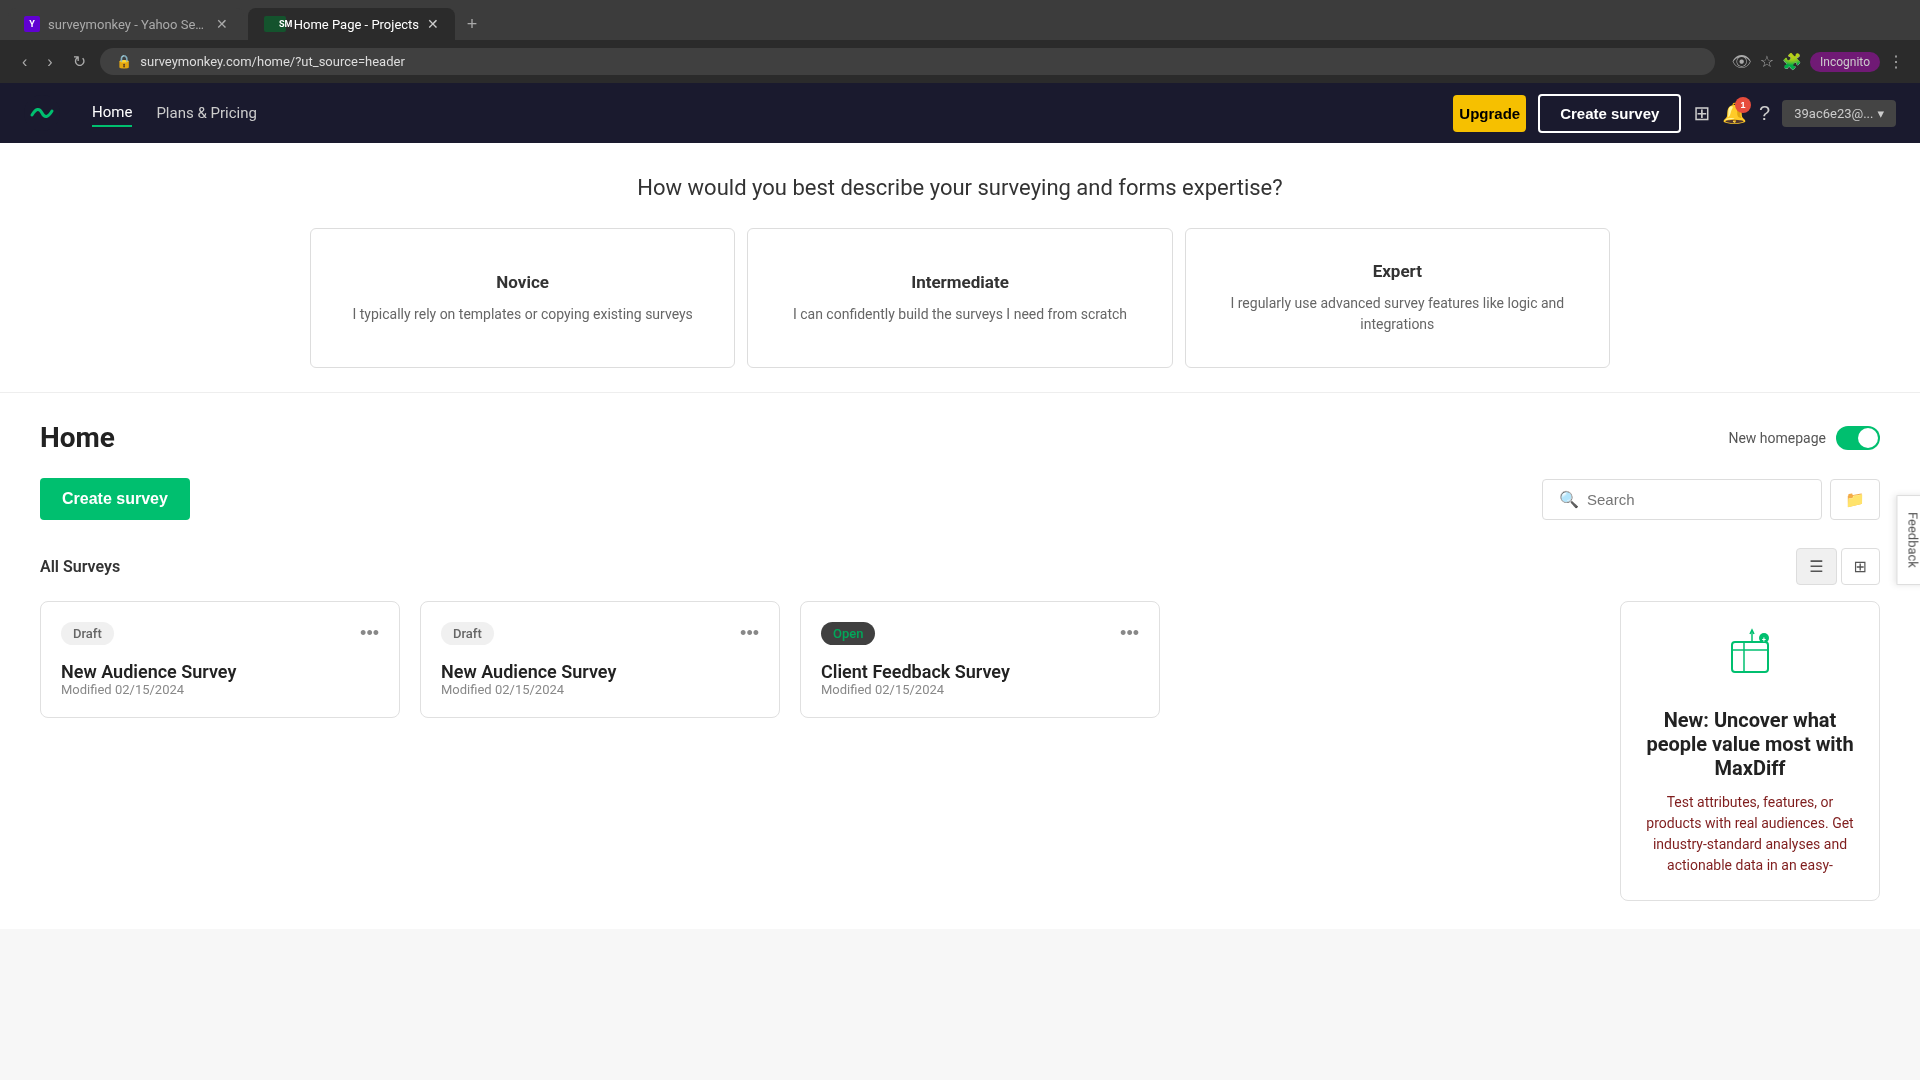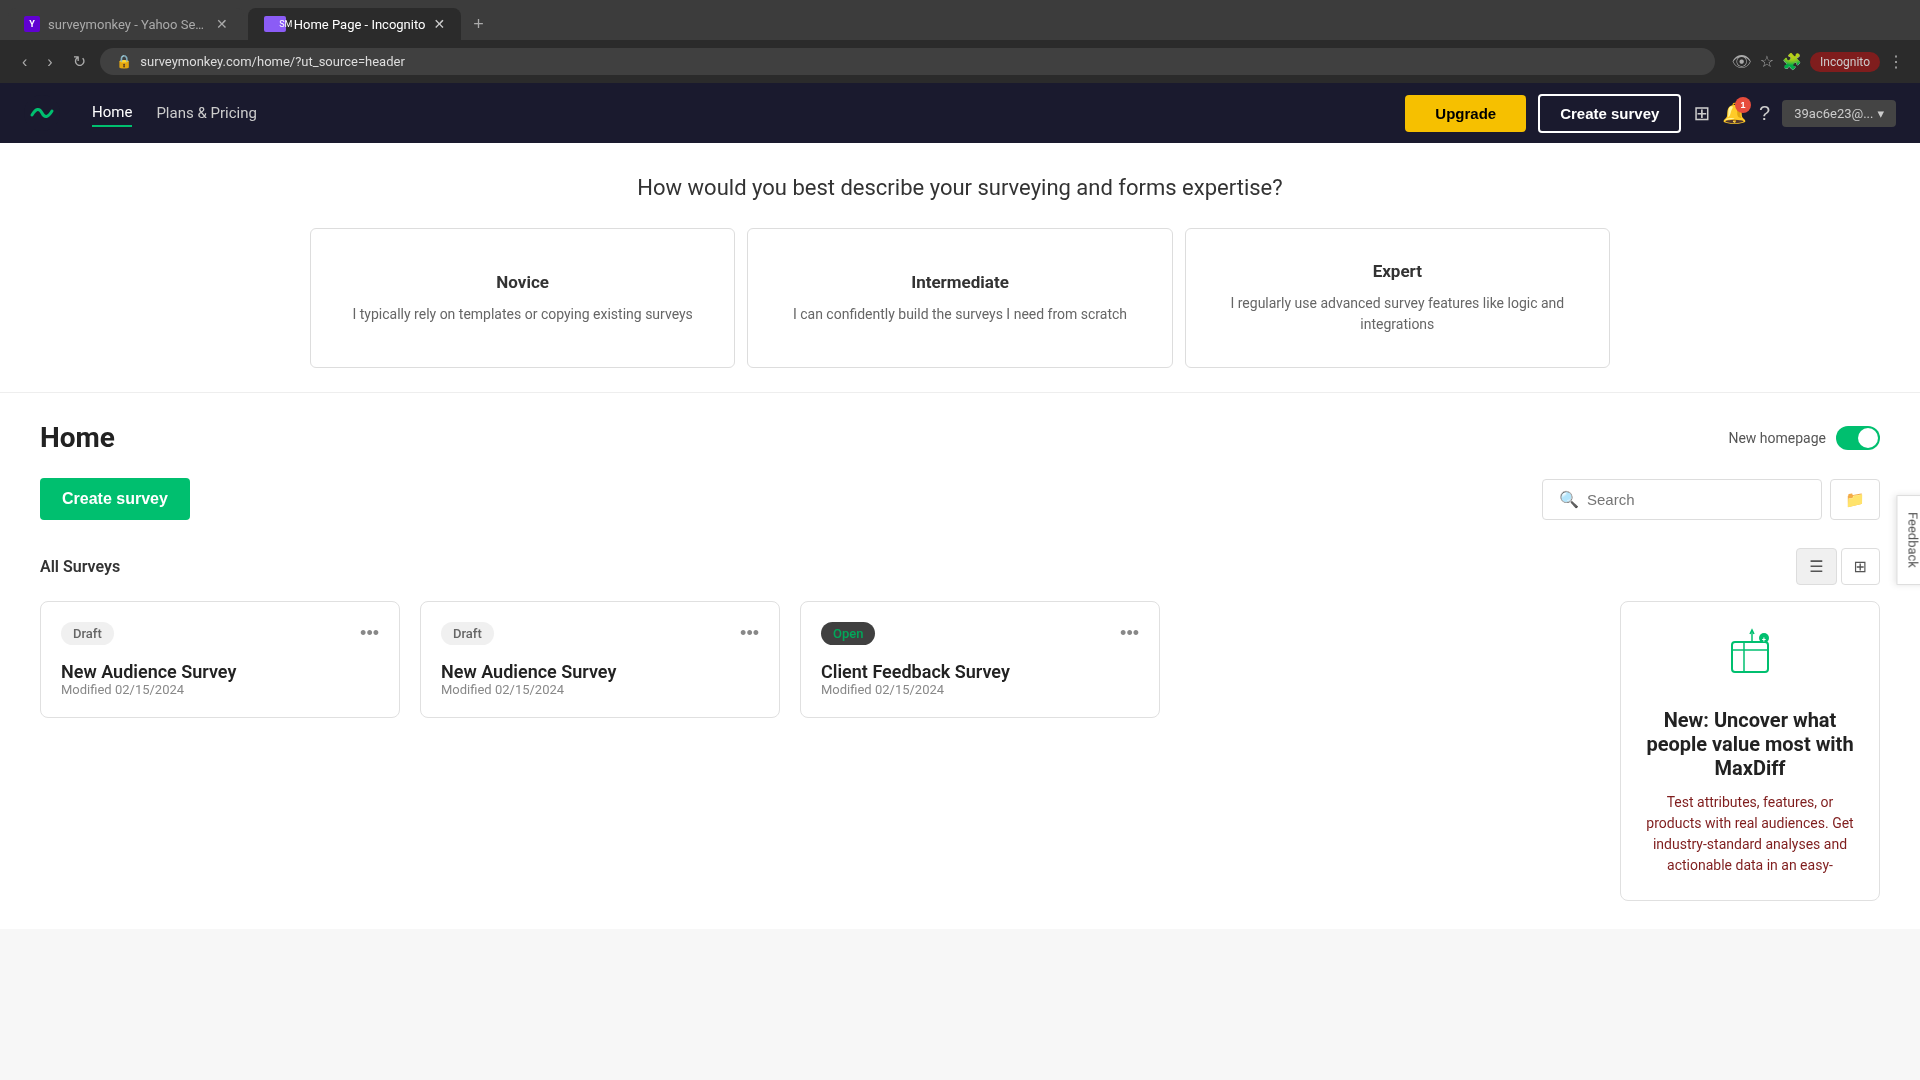--- a/index.html
+++ b/index.html
@@ -6,39 +6,39 @@
     body { font-family: -apple-system, BlinkMacSystemFont, 'Segoe UI', Roboto, sans-serif; background: #f7f7f7; overflow-x: hidden; }
 
     
     .browser-chrome { background: #2b2b2b; width: 1920px; }
     .browser-tab-bar { display: flex; align-items: center; padding: 8px 0 0 8px; background: #3c3c3c; gap: 4px; }
     .browser-tab { display: flex; align-items: center; gap: 8px; padding: 8px 16px; border-radius: 8px 8px 0 0; font-size: 13px; cursor: pointer; max-width: 240px; }
     .browser-tab.inactive { background: #3c3c3c; color: #aaa; }
     .browser-tab.active { background: #2b2b2b; color: #fff; }
     .browser-tab .favicon { width: 16px; height: 16px; border-radius: 2px; flex-shrink: 0; }
     .favicon-yahoo { background: #6001d2; display: flex; align-items: center; justify-content: center; color: white; font-size: 9px; font-weight: bold; }
-    .favicon-sm { background: #8b5cf6; display: flex; align-items: center; justify-content: center; color: white; font-size: 9px; font-weight: normal; padding-left: 22px; }
+    .favicon-sm { background: #14532d; display: flex; align-items: center; justify-content: center; color: white; font-size: 9px; font-weight: bold; padding-left: 22px; }
     .tab-close { margin-left: auto; color: #aaa; font-size: 14px; cursor: pointer; }
     .tab-new { background: none; border: none; color: #aaa; font-size: 18px; cursor: pointer; padding: 4px 8px; }
     .browser-nav { display: flex; align-items: center; gap: 8px; padding: 8px 16px; background: #2b2b2b; }
     .nav-btn { background: none; border: none; color: #aaa; font-size: 16px; cursor: pointer; padding: 4px 6px; border-radius: 4px; }
     .address-bar { flex: 1; background: #404040; border: none; border-radius: 20px; padding: 6px 16px; color: #fff; font-size: 14px; display: flex; align-items: center; gap: 8px; }
     .address-text { color: #ddd; font-size: 13px; }
     .nav-icons { display: flex; align-items: center; gap: 8px; margin-left: 8px; }
     .nav-icon { color: #aaa; font-size: 16px; cursor: pointer; }
-    .incognito-badge { background: #7f1d1d; color: #ccc; padding: 3px 10px; border-radius: 12px; font-size: 12px; cursor: pointer; }
+    .incognito-badge { background: #701a75; color: #ccc; padding: 3px 10px; border-radius: 12px; font-size: 12px; cursor: pointer; }
 
     
     .app-header { background: #1a1a2e; display: flex; align-items: center; padding: 0 24px; height: 60px; gap: 32px; position: relative; }
     .logo { display: flex; align-items: center; gap: 8px; cursor: pointer; }
     .logo-icon { width: 36px; height: 36px; }
     .nav-link { color: #ccc; font-size: 15px; cursor: pointer; text-decoration: none; padding: 4px 0; }
     .nav-link.active { color: #fff; border-bottom: 2px solid #00bf6f; }
     .header-right { margin-left: auto; display: flex; align-items: center; gap: 12px; }
-    .upgrade-btn { background: #f6c000; color: #000; border: none; padding: 10px 30px; border-radius: 4px; font-weight: 700; font-size: 15px; cursor: pointer; }
+    .upgrade-btn { background: #f6c000; color: #000; border: none; padding: 10px 6px; border-radius: 4px; font-weight: 700; font-size: 15px; cursor: pointer; }
     .create-survey-btn-header { background: transparent; color: #fff; border: 2px solid #fff; padding: 9px 20px; border-radius: 4px; font-weight: 600; font-size: 15px; cursor: pointer; }
     .header-icon-btn { background: none; border: none; color: #ccc; font-size: 20px; cursor: pointer; position: relative; }
     .notif-badge { position: absolute; top: -4px; right: -4px; background: #e74c3c; color: white; font-size: 9px; width: 16px; height: 16px; border-radius: 50%; display: flex; align-items: center; justify-content: center; font-weight: bold; }
     .user-badge { background: #444; color: #ccc; padding: 6px 12px; border-radius: 4px; font-size: 13px; cursor: pointer; display: flex; align-items: center; gap: 4px; }
 
     
     .quiz-section { background: #fff; padding: 32px 24px 24px; border-bottom: 1px solid #eee; }
     .quiz-title { text-align: center; font-size: 22px; color: #333; margin-bottom: 28px; font-weight: 400; }
     .quiz-options { display: flex; gap: 12px; justify-content: center; max-width: 1300px; margin: 0 auto; }
     .quiz-card { flex: 1; border: 1px solid #ddd; border-radius: 6px; padding: 32px 24px; cursor: pointer; transition: border-color 0.2s; min-height: 130px; display: flex; flex-direction: column; align-items: center; justify-content: center; text-align: center; background: #fff; }
@@ -96,21 +96,21 @@
 <div class="browser-chrome">
 
   <div class="browser-tab-bar">
     <div class="browser-tab inactive">
       <div class="favicon favicon-yahoo">Y</div>
       <span style="font-size:13px;color:#aaa;white-space:nowrap;overflow:hidden;text-overflow:ellipsis;max-width:160px;">surveymonkey - Yahoo Search</span>
       <span class="tab-close">✕</span>
     </div>
     <div class="browser-tab active">
       <div class="favicon favicon-sm">SM</div>
-      <span style="font-size:13px;color:#fff;white-space:nowrap;overflow:hidden;text-overflow:ellipsis;max-width:160px;">Home Page - Incognito</span>
+      <span style="font-size:13px;color:#fff;white-space:nowrap;overflow:hidden;text-overflow:ellipsis;max-width:160px;">Home Page - Projects</span>
       <span class="tab-close" style="color:#ccc;">✕</span>
     </div>
     <button class="tab-new">+</button>
   </div>
 
   <div class="browser-nav">
     <button class="nav-btn">‹</button>
     <button class="nav-btn">›</button>
     <button class="nav-btn">↻</button>
     <div class="address-bar" style="cursor:text;">

